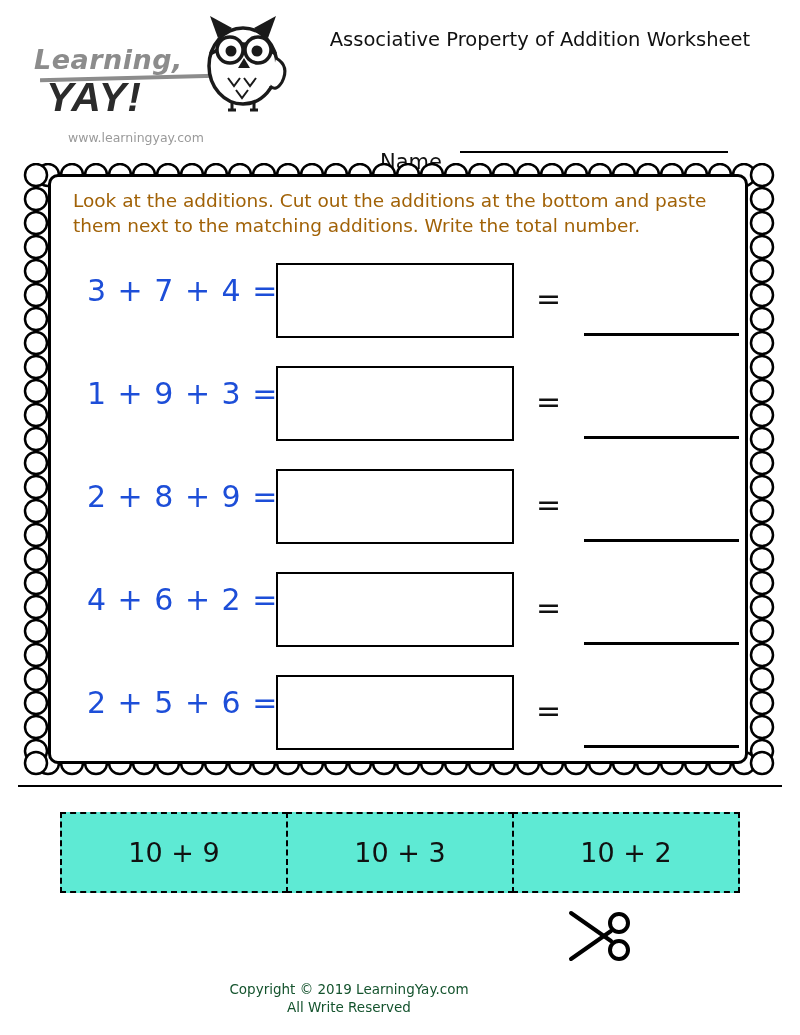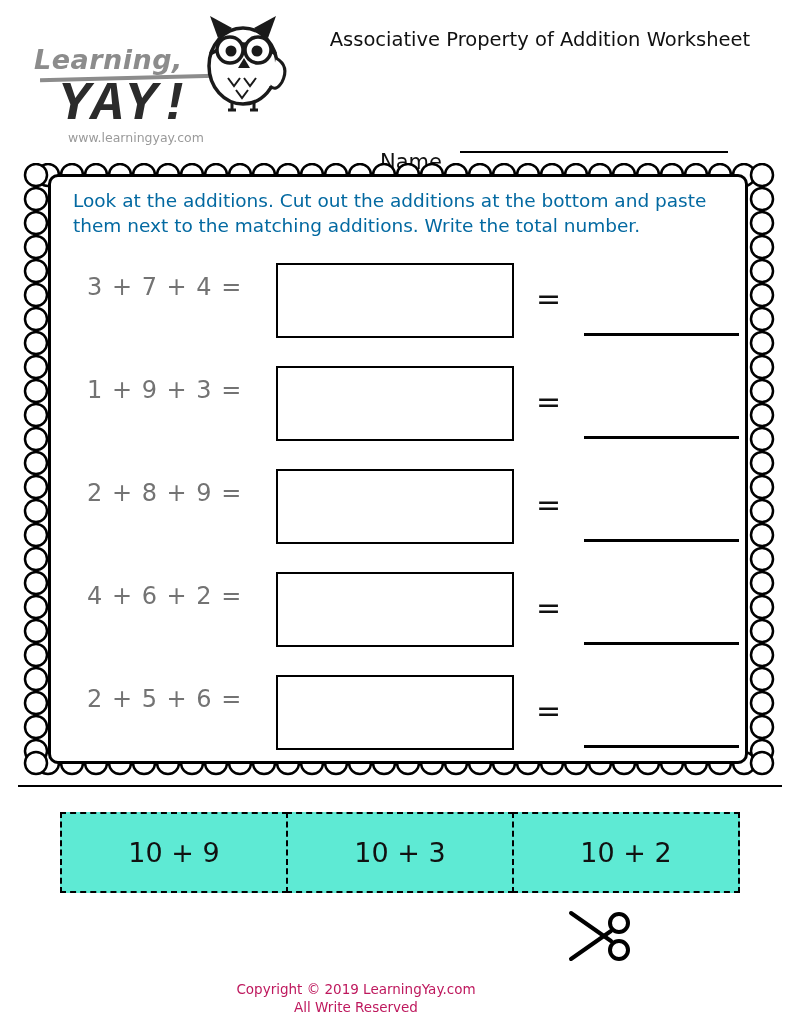--- a/index.html
+++ b/index.html
@@ -39,27 +39,26 @@
     font-weight: bold;
     font-style: italic;
     font-size: 27px;
     color: #8c8c8c;
     letter-spacing: 0.5px;
   }
   .logo-yay {
     position: absolute;
     left: 18px;
     top: 66px;
-    font-family: Liberation Mono, monospace;
+    font-family: Liberation Sans, sans-serif;
     font-weight: bold;
     font-style: italic;
-    font-size: 54px;
+    font-size: 41px;
     color: #2b2b2b;
     letter-spacing: 1px;
-    margin-left: 12px;
   }
   .logo-underline {
     position: absolute;
     left: 12px;
     top: 68px;
     width: 175px;
     height: 4px;
     background: #8c8c8c;
     transform: rotate(-1.5deg);
   }
@@ -133,43 +132,43 @@
     background: #fff;
     box-sizing: border-box;
   }
   .instructions {
     position: absolute;
     left: 22px;
     top: 12px;
     width: 660px;
     font-size: 18.5px;
     line-height: 1.35;
-    color: #0369a1;
+    color: #a16207;
     font-family: "DejaVu Sans", sans-serif;
   }
 
   
   .problems {
     position: absolute;
     left: 0;
     top: 78px;
     width: 700px;
   }
   .prow {
     position: relative;
     height: 103px;
   }
   .prow .expr {
     position: absolute;
     left: 36px;
     top: 18px;
-    font-size: 24px;
+    font-size: 30px;
     letter-spacing: 1px;
     font-family: "DejaVu Sans", sans-serif;
-    color: #737373;
+    color: #1d4ed8;
   }
   .prow .paste-box {
     position: absolute;
     left: 225px;
     top: 8px;
     width: 238px;
     height: 75px;
     border: 2.5px solid #000;
     box-sizing: border-box;
     background: #fff;
@@ -235,26 +234,26 @@
     position: absolute;
     left: 505px;
     top: 95px;
     width: 70px;
     height: 58px;
   }
 
   
   .footer {
     position: absolute;
-    left: 8px;
+    left: 1px;
     top: 980px;
     width: 696px;
     text-align: center;
     font-size: 13.5px;
-    color: #be185d;
+    color: #14532d;
     line-height: 1.35;
     font-family: "DejaVu Sans", sans-serif;
   }
 </style>
 </head>
 <body>
 
 <div class="header">
 
   <div class="logo-block">

